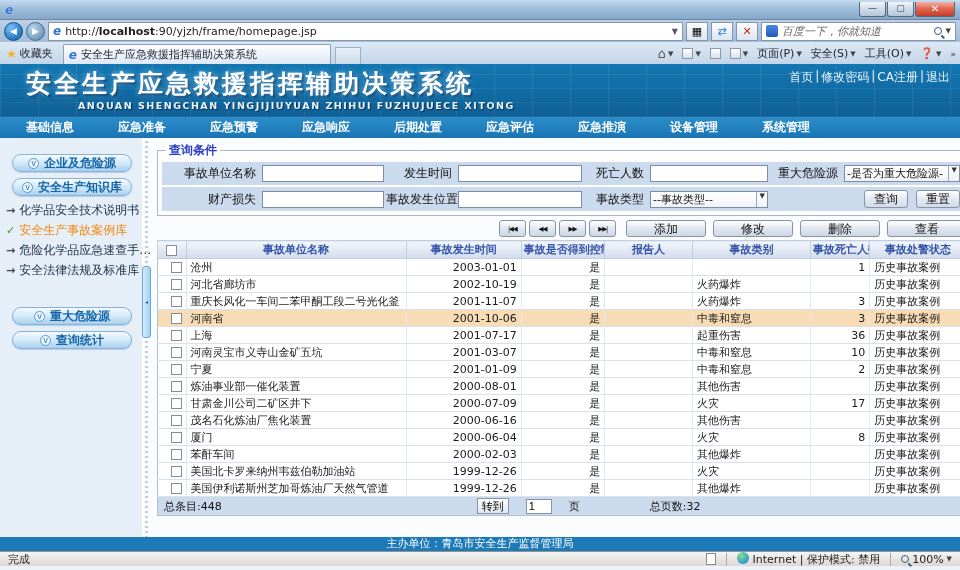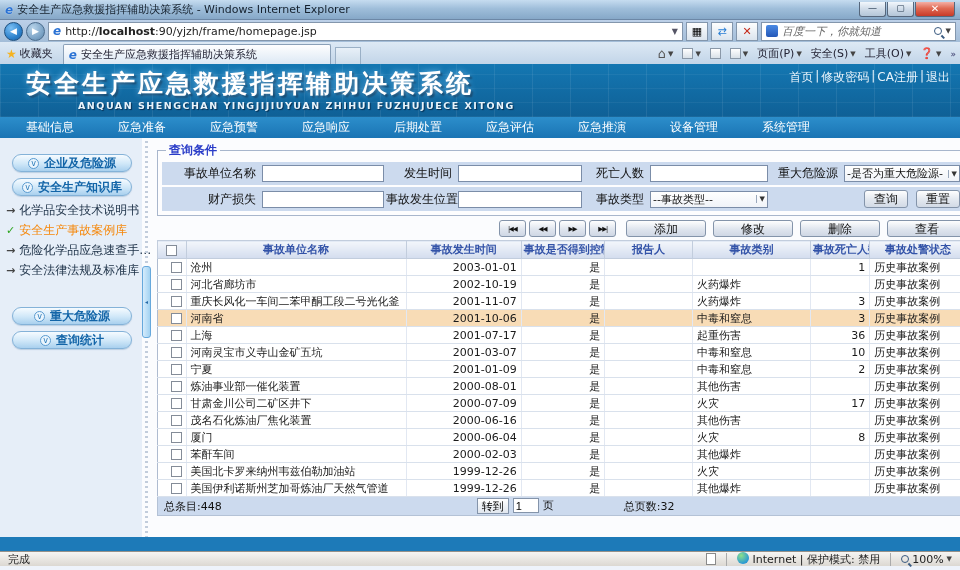--- a/index.html
+++ b/index.html
@@ -47,21 +47,21 @@
     background:repeating-linear-gradient(90deg, rgba(255,255,255,.08) 0 1px, transparent 1px 38px),
                repeating-linear-gradient(0deg, rgba(255,255,255,.05) 0 1px, transparent 1px 14px),
                linear-gradient(#1477b2,#0f6096); }
   .app-title { margin:3px 0 0 26px; font-size:25px; font-weight:bold; letter-spacing:3px;
     text-shadow:0 0 6px rgba(140,210,255,.8), 2px 2px 2px rgba(0,10,30,.55); }
   .app-pinyin { margin:0 0 0 78px; font-size:9.5px; font-weight:bold; letter-spacing:1.5px; color:#e8f4fc;
     text-shadow:1px 1px 1px rgba(0,10,30,.6); }
   .app-links { position:absolute; top:5px; right:10px; font-size:12px; color:#eaf4fb; display:flex; }
   .app-links span.sep { margin:0 2px; }
   .menubar { height:21px; background:linear-gradient(#2c8ecb,#1a74b4); display:flex; align-items:center; color:#fff; font-size:12px; padding:0 12px 0 26px; }
-  .menubar .mitem { font-weight:normal; margin-right:44px; }
+  .menubar .mitem { font-weight:bold; margin-right:44px; }
   .menubar .who { margin-left:auto; display:flex; gap:24px; font-size:12px; }
 
   
   .content { height:399px; display:flex; background:#fbfcfe; position:relative; }
   .sidebar { width:142px; background:#e6eef8; padding-top:12px; flex:none; }
   .sgroup { margin:4px 10px 6px 12px; height:18px; border-radius:9px; border:1px solid #84b2d8; color:#1365a8; font-weight:bold;
     background:linear-gradient(#f6fbff,#cfe7f8 55%,#a9d0ee); font-size:12px; display:flex; align-items:center; justify-content:center; gap:5px;
     box-shadow:0 1px 1px rgba(60,110,160,.25); }
   .sgroup .chev { width:11px; height:11px; border-radius:50%; border:1px solid #5b9bd0; color:#2a7ab8; font-size:8px; line-height:10px; text-align:center; background:#eaf5fd; flex:none; font-weight:normal;}
   .slinks { margin:2px 0 10px 6px; }
@@ -75,61 +75,60 @@
   .split-handle { position:absolute; top:128px; left:0; width:9px; height:72px; border:1px solid #66a8dc; border-radius:3px;
     background:linear-gradient(90deg,#d6ecfc,#a2d2f2); font-size:6px; color:#2a6ca8; text-align:center; line-height:70px; }
 
   .main { flex:1; padding:4px 7px 0 6px; }
   fieldset.query { border:1px solid #a8b6cc; padding:1px 4px 4px; background:#fdfdfe; }
   fieldset.query legend { color:#2a3cc8; font-weight:bold; font-size:12px; padding:0 3px; margin-left:4px; }
   .qrow { display:grid; grid-template-columns:96px 122px 70px 124px 64px 118px 72px 116px; column-gap:2px;
     background:#ccdaee; margin-top:2px; padding:3px 2px; align-items:center; }
   .qlabel { text-align:right; font-size:12px; color:#111; padding-right:4px; white-space:nowrap; }
   .qinput { height:17px; width:100%; border:1px solid #7b8da8; background:#fff; font-size:11px; padding:0 2px; font-family:inherit; }
-  .qselect { height:17px; border:1px solid #7b8da8; background:linear-gradient(#fff,#f0f3f8); font-size:11px; display:flex; align-items:center; padding:0 2px; color:#111; }
+  .qselect { height:17px; border:1px solid #7b8da8; background:linear-gradient(#fff,#f0f3f8); font-size:11px; display:flex; padding:0 2px; color:#111; }
   .qselect .car { margin-left:auto; font-size:7px; color:#333; border-left:1px solid #9aa8bc; padding-left:3px; }
   .qbtns { display:flex; gap:8px; justify-content:flex-end; }
   .btn { height:18px; min-width:44px; border:1px solid #8494aa; border-radius:3px; font-size:12px; color:#111;
     background:linear-gradient(#fefefe,#e4e9f0 50%,#d2dae6); font-family:inherit; }
   .toolbar { display:flex; justify-content:flex-end; gap:5px; margin:4px 0 3px; }
   .pagerbtn { width:27px; height:17px; border:1px solid #8494aa; border-radius:3px; font-size:6.5px; letter-spacing:-1px; color:#111;
     background:linear-gradient(#fefefe,#dfe5ee 55%,#cfd7e4); }
   .actbtn { width:80px; height:17px; border:1px solid #8494aa; border-radius:3px; font-size:12px; color:#111;
     background:linear-gradient(#fefefe,#dfe5ee 55%,#cfd7e4); }
 
   table.grid { width:100%; border-collapse:collapse; font-size:11px; background:#fff; border:1px solid #aebbd0; table-layout:fixed; }
   table.grid th { height:18px; background:linear-gradient(#f3f6fb,#d3ddee); color:#3353a8; font-weight:bold;
     border:1px solid #c2cddd; padding:0 2px; white-space:nowrap; overflow:hidden; }
   table.grid td { height:17px; border-right:1px solid #e2e8f2; border-bottom:1px solid #d9e1ec; padding:0 4px; color:#1a1a1a; white-space:nowrap; overflow:hidden; }
   table.grid tr.hl td { background:#f8dcb6; }
   .cb { width:11px; height:11px; border:1px solid #848c98; background:#fff; display:inline-block; vertical-align:middle; }
   .ta-c { text-align:right; } .ta-r { text-align:right; }
 
   .tfooter { height:19px; background:#ccdaee; border:1px solid #b4c2d6; border-top:none; display:flex; align-items:center; font-size:11px; padding:0 6px; color:#111; }
-  .tf-mid { margin-left:255px; display:flex; align-items:flex-start; gap:4px; }
+  .tf-mid { margin-left:255px; display:flex; align-items:center; gap:17px; }
   .gotobtn { height:16px; border:1px solid #8494aa; background:linear-gradient(#fff,#e0e6ee); font-size:11px; padding:0 4px; font-family:inherit;}
   .pageinput { width:26px; height:15px; border:1px solid #8494aa; font-size:11px; padding:0 2px; }
   .tf-pages { margin-left:70px; }
 
   .app-footer { height:14px; background:#1d7ab8; color:#fff; font-size:11px; line-height:13px; text-align:center; display:flex; justify-content:center; gap:18px; }
 
   .statusbar { height:15px; background:linear-gradient(#f6f5f3,#dcd8d2); border-top:1px solid #96918a; display:flex; align-items:center; font-size:11px; color:#222; padding:0 8px; }
   .statusbar .rt { margin-left:auto; display:flex; align-items:center; gap:10px; }
   .vsep { width:1px; height:13px; background:#aaa; }
   .globe { width:12px; height:12px; border-radius:50%; background:radial-gradient(circle at 35% 30%, #8ce08a, #2a9ad4 70%, #1a6aa0); flex:none; }
   .pg-ic { width:10px; height:12px; border:1px solid #8a8a8a; background:#fff; }
   .zoomgrp { display:flex; align-items:center; gap:3px; }
   .caret-s { font-size:7px; color:#444; }
 </style>
 </head>
 <body>
 
 <div class="titlebar">
   <span class="ie-logo">e</span>
-  <span>安全生产应急救援指挥辅助决策系统 - Windows Internet Explorer</span>
   <div class="winbtns">
     <div class="winbtn">—</div>
     <div class="winbtn">▢</div>
     <div class="winbtn close">✕</div>
   </div>
 </div>
 
 <div class="addrbar">
   <div class="navbtn">◀</div>
   <div class="navbtn fwd">▶</div>
@@ -487,20 +486,21 @@
         <button class="gotobtn">转到</button>
         <input class="pageinput" value="1" style="">
         <span>页</span>
       </span>
       <span class="tf-pages">总页数:32</span>
     </div>
   </div>
 </div>
 
 <div class="app-footer">
+  <span>主办单位：青岛市安全生产监督管理局</span>
 </div>
 
 <div class="statusbar">
   <span>完成</span>
   <span class="rt">
     <span class="pg-ic"></span>
     <span class="vsep"></span>
     <span style="display:flex;gap:4px;">
       <span class="globe"></span>
       <span>Internet | 保护模式: 禁用</span>

